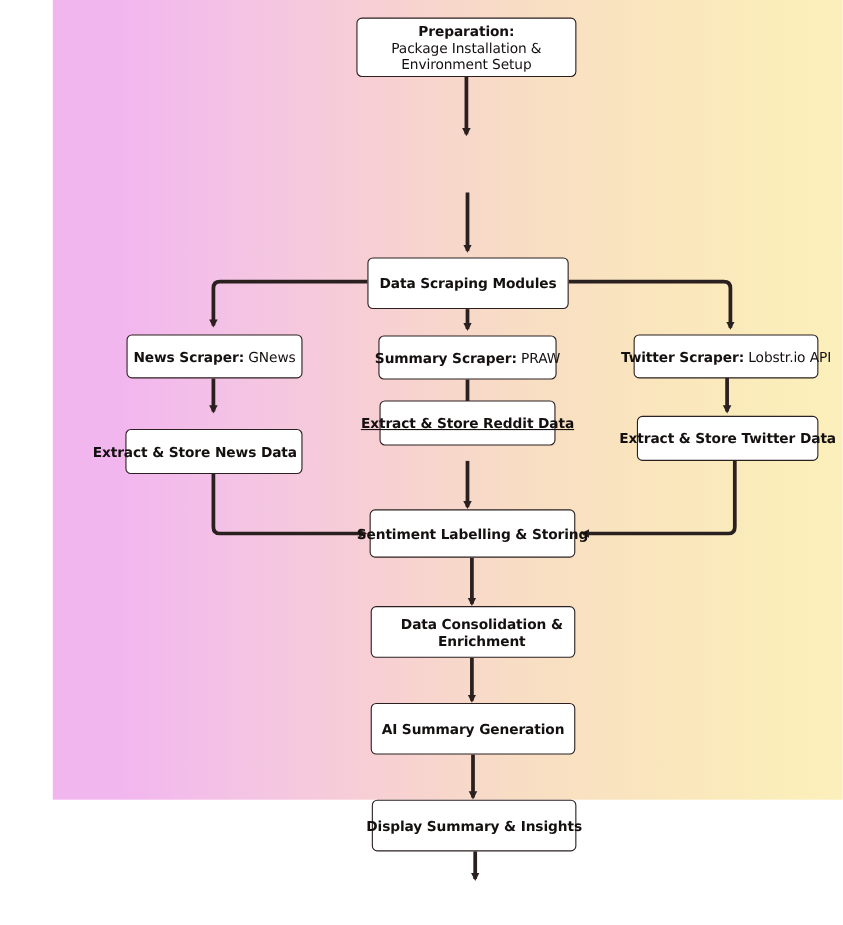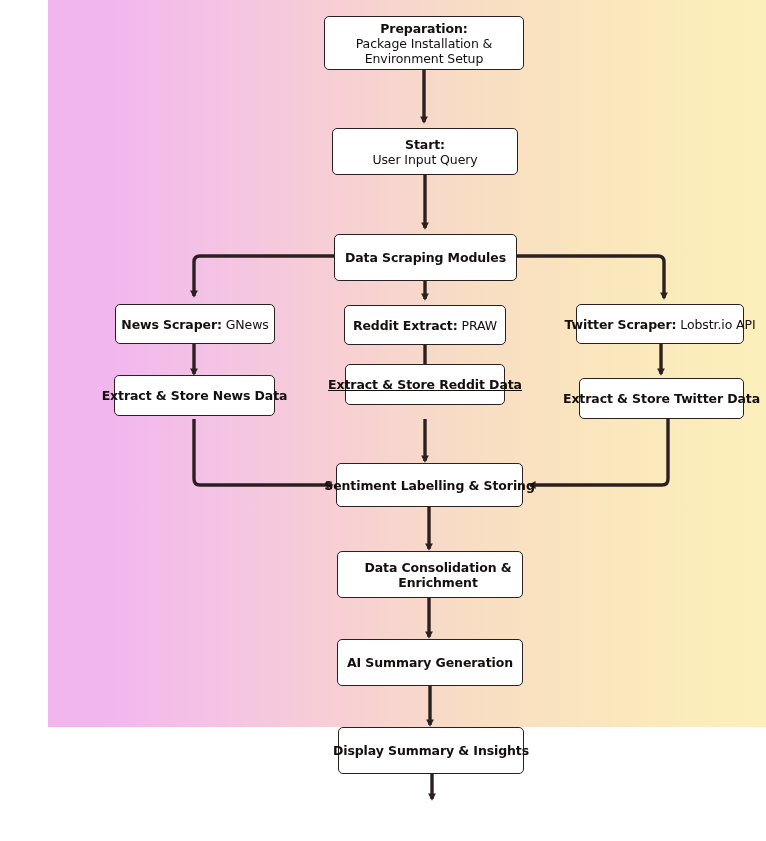--- a/index.html
+++ b/index.html
@@ -107,50 +107,44 @@
   </svg>
 
   <div class="node" style="left:276px; top:16px; width:200px; height:54px;">
     <span class="txt">
       <span class="l1 b">Preparation:</span>
       <span class="l2 reg">Package Installation &amp;</span>
       <span class="l2 reg">Environment Setup</span>
     </span>
   </div>
 
-  <div class="node" style="left:284px; top:128px; width:186px; height:47px;">
-    <span class="txt">
-      <span class="l1 b">Start:</span>
-      <span class="l2 reg">User Input Query</span>
-    </span>
-  </div>
 
   <div class="node" style="left:286px; top:234px; width:183px; height:47px;">
     <span class="txt b">Data Scraping Modules</span>
   </div>
 
   <div class="node" style="left:67px; top:304px; width:160px; height:40px;">
     <span class="txt">
       <span class="b">News Scraper:</span><span>&nbsp;</span><span class="reg">GNews</span>
     </span>
   </div>
 
   <div class="node" style="left:296px; top:305px; width:162px; height:40px;">
     <span class="txt">
-      <span class="b">Reddit Extract:</span><span>&nbsp;</span><span class="reg">PRAW</span>
+      <span class="b">Summary Scraper:</span><span>&nbsp;</span><span class="reg">PRAW</span>
     </span>
   </div>
 
   <div class="node" style="left:528px; top:304px; width:168px; height:40px;">
     <span class="txt">
       <span class="b">Twitter Scraper:</span><span>&nbsp;</span><span class="reg">Lobstr.io API</span>
     </span>
   </div>
 
-  <div class="node" style="left:66px; top:375px; width:161px; height:41px;">
+  <div class="node" style="left:66px; top:390px; width:161px; height:41px;justify-content:flex-end;">
     <span class="txt b">Extract &amp; Store News Data</span>
   </div>
 
   <div class="node" style="left:297px; top:364px; width:160px; height:41px;text-decoration:underline;">
     <span class="txt b">Extract &amp; Store Reddit Data</span>
   </div>
 
   <div class="node" style="left:531px; top:378px; width:165px; height:41px;align-items:center;">
     <span class="txt b">Extract &amp; Store Twitter Data</span>
   </div>

